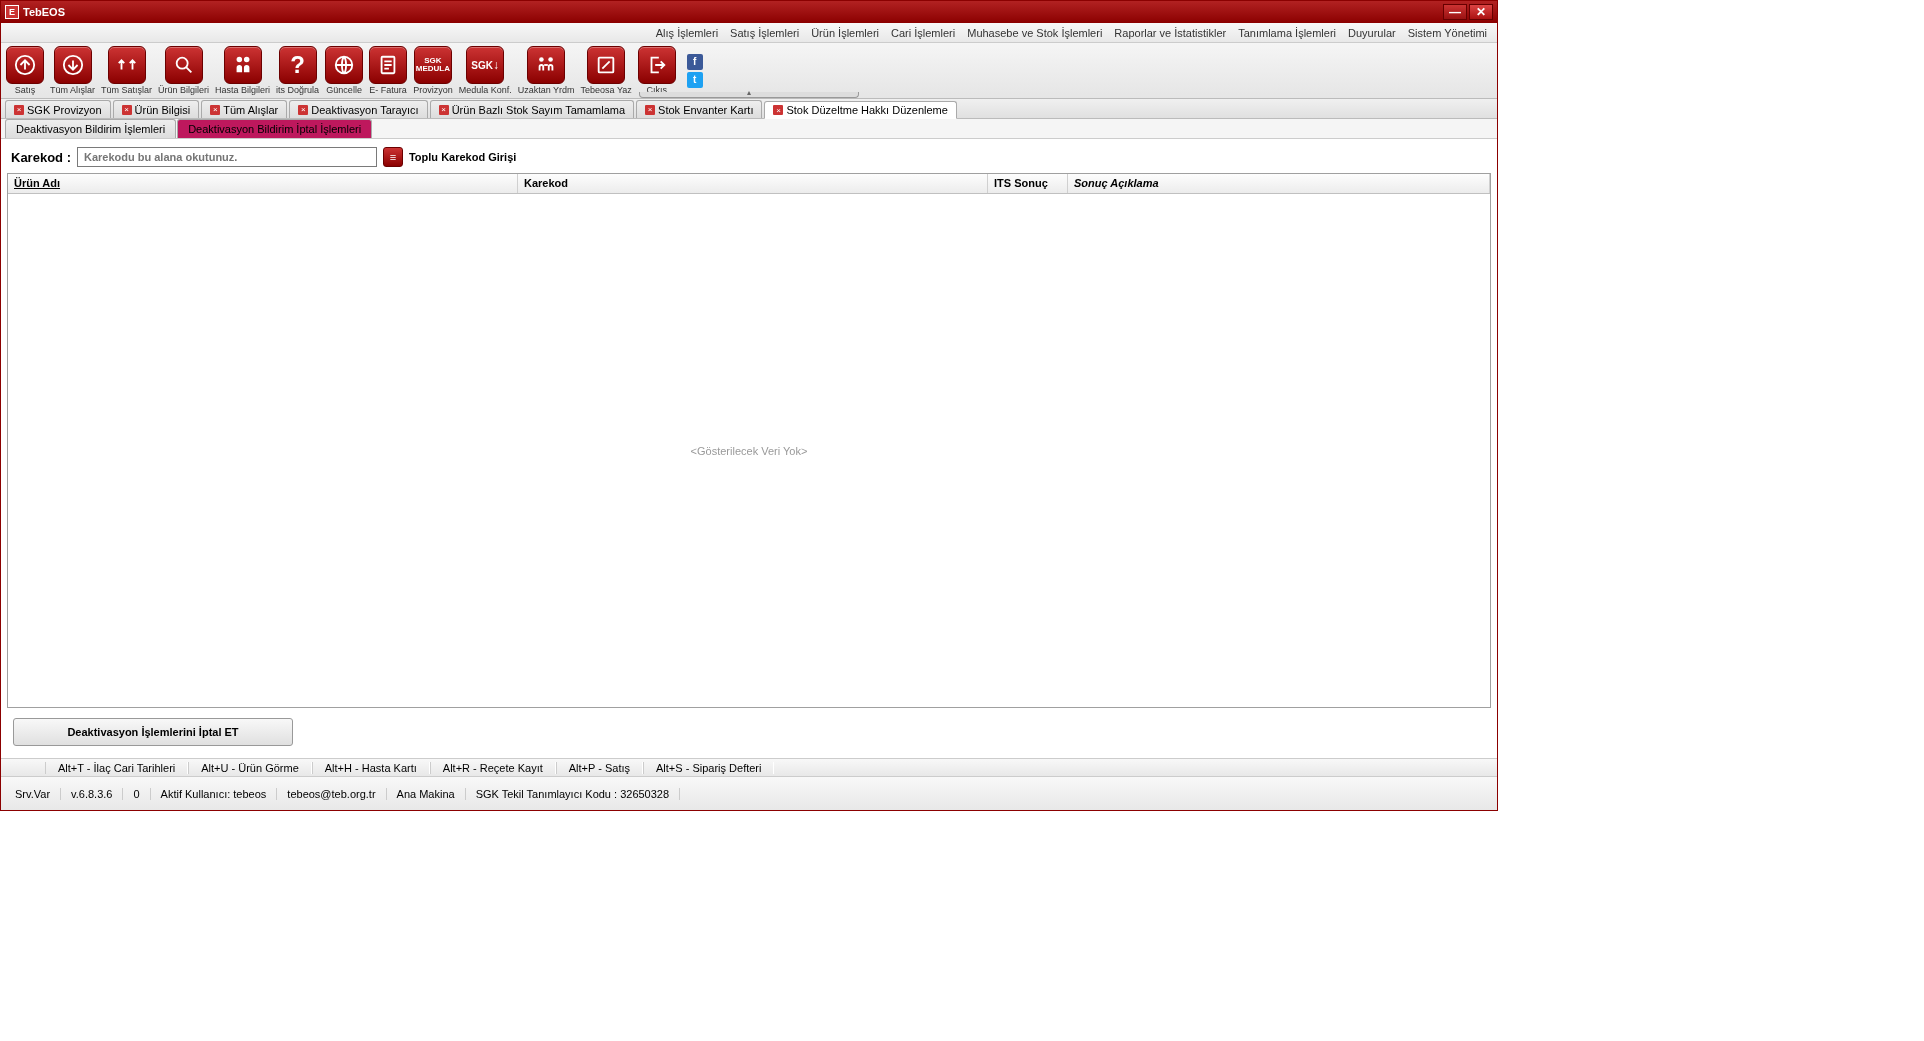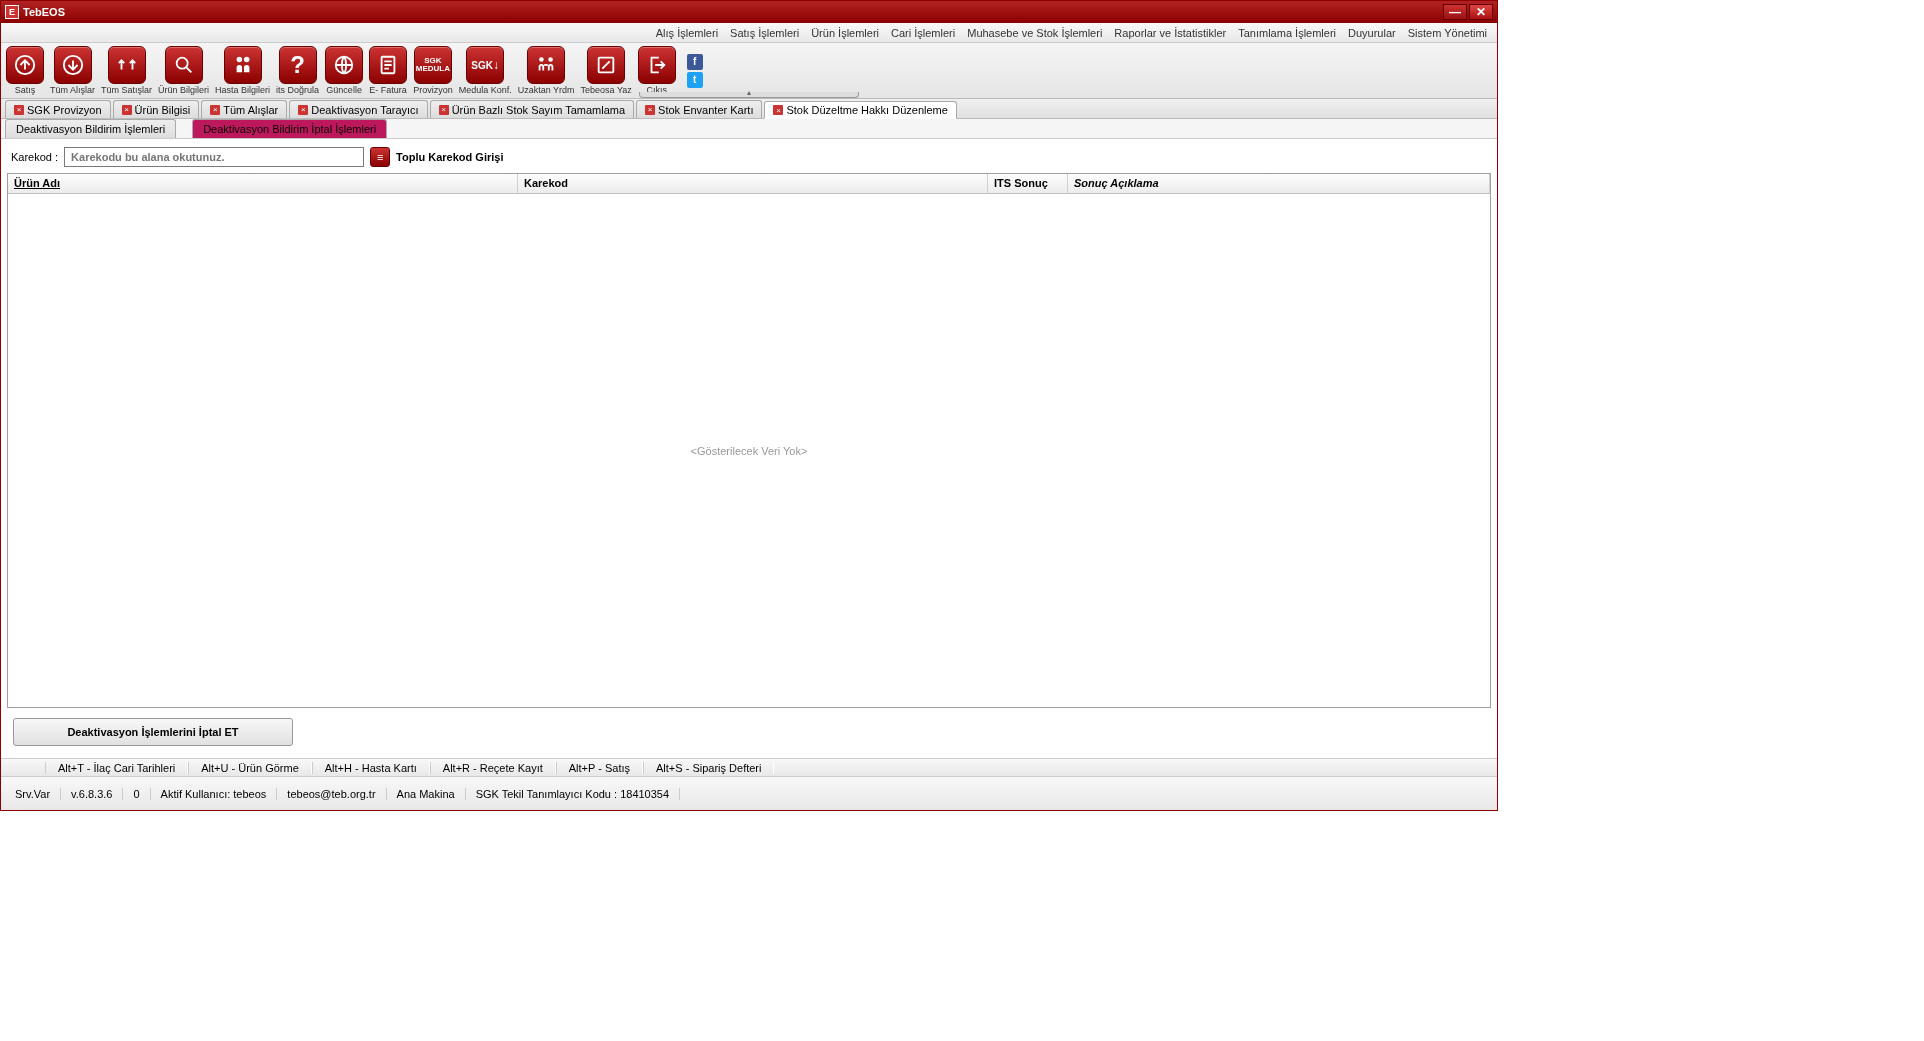--- a/index.html
+++ b/index.html
@@ -28,27 +28,27 @@
 .tw { background: #1da1f2; }
 .toolbar-handle { width: 220px; height: 6px; border: 1px solid #999; border-top: none; border-radius: 0 0 4px 4px; background: #ddd; position: absolute; left: 50%; transform: translateX(-50%); margin-top: 48px; }
 .toolbar-handle::after { content: "▴"; position: absolute; left: 50%; top: -4px; transform: translateX(-50%); font-size: 8px; color: #666;}
 
 .doc-tabs { height: 20px; background: linear-gradient(to bottom, #f0f0f0, #e0e0e0); display: flex; align-items: flex-end; padding: 0 4px; border-bottom: 1px solid #bbb; }
 .doc-tab { display: flex; align-items: center; gap: 3px; padding: 2px 8px; background: linear-gradient(to bottom, #eee, #ddd); border: 1px solid #aaa; border-bottom: none; border-radius: 3px 3px 0 0; margin-right: 2px; font-size: 11px; cursor: pointer; height: 18px; }
 .doc-tab.active { background: #fff; border-bottom: 1px solid #fff; position: relative; z-index: 1; margin-bottom: -1px; }
 .doc-tab-x { width: 10px; height: 10px; background: #c33; color: #fff; font-size: 8px; display: flex; align-items: center; justify-content: center; border-radius: 1px; }
 
 .sub-tabs { height: 20px; background: #f5f5f5; display: flex; align-items: flex-end; padding: 0 4px; border-bottom: 1px solid #ccc; }
-.sub-tab { padding: 3px 10px; background: linear-gradient(to bottom, #eee, #ddd); border: 1px solid #aaa; border-bottom: none; border-radius: 3px 3px 0 0; margin-right: 16px; font-size: 11px; cursor: pointer; }
+.sub-tab { padding: 3px 10px; background: linear-gradient(to bottom, #eee, #ddd); border: 1px solid #aaa; border-bottom: none; border-radius: 3px 3px 0 0; margin-right: 1px; font-size: 11px; cursor: pointer; }
 .sub-tab.active { background: #be185d; }
 
 .content { flex: 1; background: #fff; display: flex; flex-direction: column; padding: 4px; overflow: hidden; }
 
 .karekod-row { display: flex; align-items: center; gap: 6px; padding: 4px 6px; }
-.karekod-label { font-size: 11px; font-weight: normal; }
+.karekod-label { font-size: 13px; font-weight: bold; }
 .karekod-input { width: 300px; height: 20px; border: 1px solid #7a7a7a; padding: 2px 6px; font-size: 11px; font-weight: bold; }
 .toplu-btn-ico { width: 20px; height: 20px; background: linear-gradient(to bottom, #cc3333, #8B0000); border: 1px solid #6b0000; border-radius: 3px; display: flex; align-items: center; justify-content: center; color: #fff; font-size: 11px; cursor: pointer; }
 .toplu-label { font-size: 11px; font-weight: bold; cursor: pointer; }
 
 .grid-container { flex: 1; border: 1px solid #a0a0a0; background: #fff; margin: 2px; display: flex; flex-direction: column; position: relative; }
 .grid-header { display: flex; background: linear-gradient(to bottom, #fdfdfd, #ececec); border-bottom: 1px solid #c0c0c0; height: 20px; }
 .grid-col { padding: 3px 6px; font-size: 11px; font-weight: bold; border-right: 1px solid #d0d0d0; }
 .col-urun { flex: 0 0 510px; text-decoration: underline; }
 .col-karekod { flex: 0 0 470px; }
 .col-its { flex: 0 0 80px; }
@@ -274,16 +274,16 @@
     <div class="shortcut-item">Alt+S - Sipariş Defteri</div>
   </div>
 
   <div class="statusbar-info">
     <div class="status-item">Srv.Var</div>
     <div class="status-item">v.6.8.3.6</div>
     <div class="status-item">0</div>
     <div class="status-item">Aktif Kullanıcı: tebeos</div>
     <div class="status-item">tebeos@teb.org.tr</div>
     <div class="status-item">Ana Makina</div>
-    <div class="status-item">SGK Tekil Tanımlayıcı Kodu : 18410354</div>
+    <div class="status-item">SGK Tekil Tanımlayıcı Kodu : 32650328</div>
   </div>
 
 </div>
 
 </body></html>

